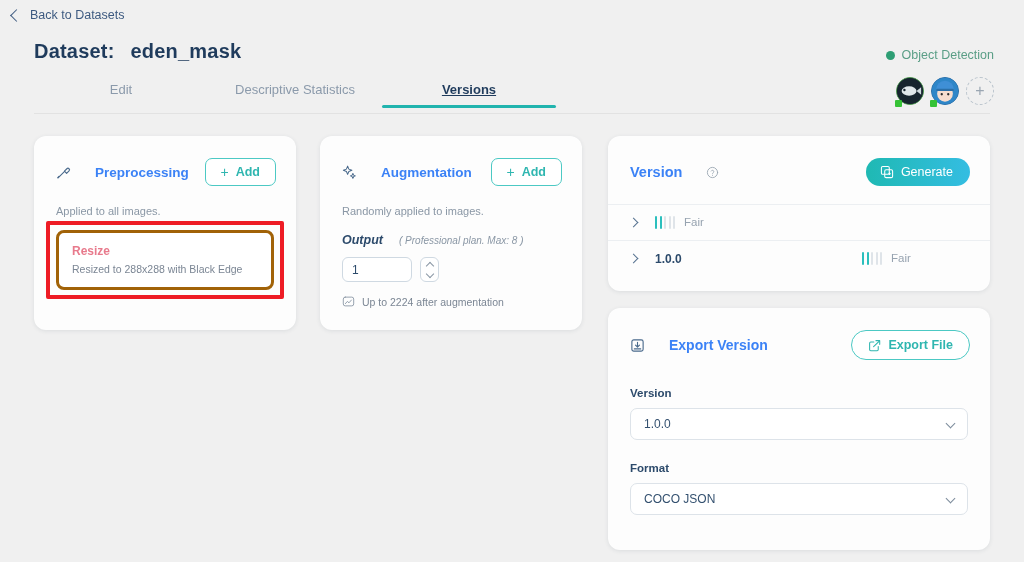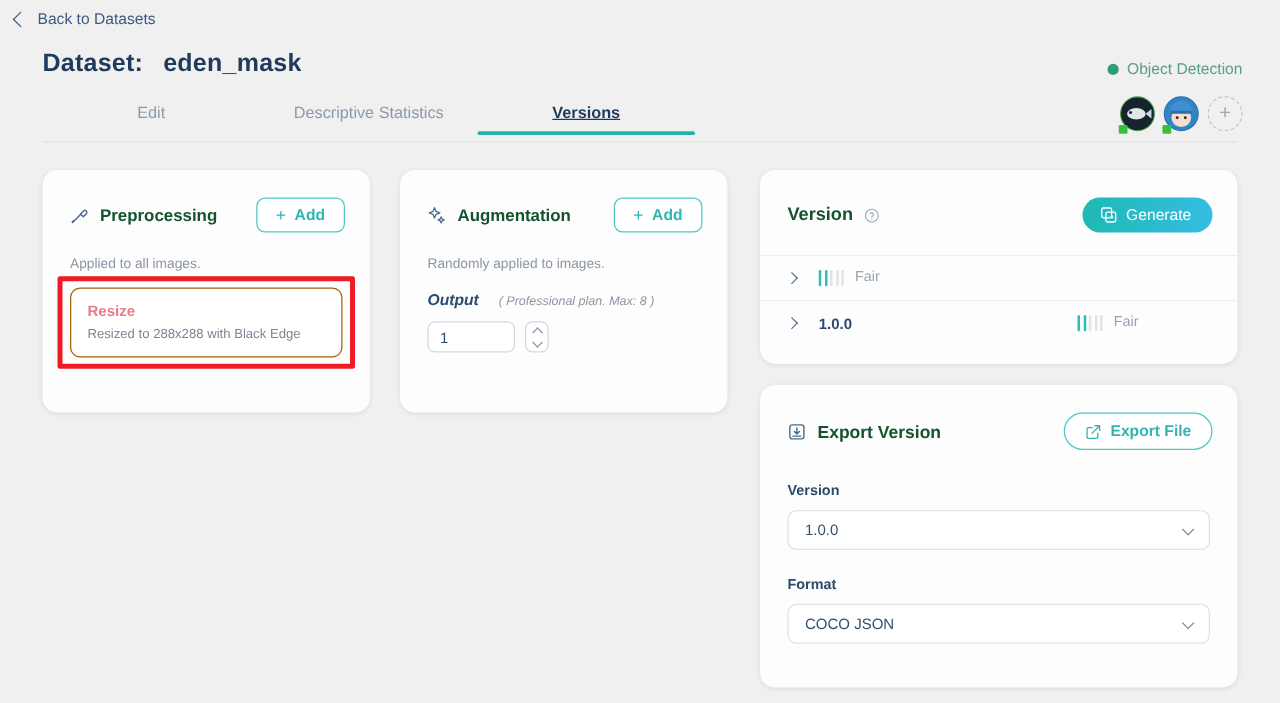--- a/index.html
+++ b/index.html
@@ -79,40 +79,40 @@
   }
   .card-pre { left: 34px;  top: 136px; width: 262px; height: 194px; }
   .card-aug { left: 320px; top: 136px; width: 262px; height: 194px; }
   .card-ver { left: 608px; top: 136px; width: 382px; height: 155px; }
   .card-exp { left: 608px; top: 308px; width: 382px; height: 242px; }
 
   .card-head {
     display: flex; align-items: center; justify-content: space-between;
     padding: 22px 20px 0 22px;
   }
-  .card-head-title { display: flex; align-items: center; gap: 9px;
-    font-size: 13.5px; font-weight: bold; color: #14532d; }
+  .card-head-title { display: flex; align-items: center; gap: 24px;
+    font-size: 13.5px; font-weight: bold; color: #3b82f6; }
   .hicon { width: 15px; height: 15px; display: block; color: #4a6a8c; }
 
   .btn-outline {
     display: inline-flex; align-items: center; justify-content: center; gap: 7px;
     border: 1.3px solid #4cc9c4; color: #2fb6b0; background: #fff;
     border-radius: 7px; font-size: 12.5px; font-weight: bold;
     padding: 6px 15px; cursor: pointer; white-space: nowrap;
   }
   .btn-outline .plus { font-size: 14px; font-weight: normal; line-height: 1; }
 
   .muted { font-size: 11px; color: #8a97a5; }
   .card-body { padding: 0 22px; }
 
   
   .applied-note { margin-top: 19px; }
   .pp-item-wrap { position: relative; margin-top: 13px; }
   .pp-item {
-    border: 1px solid #a16207; border-radius: 8px; padding: 11px 13px 12px 13px;
+    border: 3px solid #a16207; border-radius: 8px; padding: 11px 13px 12px 13px;
     background: #fff; cursor: pointer;
   }
   .pp-title { font-size: 12px; font-weight: bold; color: #e87a8c; margin-bottom: 5px; }
   .pp-sub { font-size: 10.5px; color: #7b8694; }
   .highlight-box {
     position: absolute; left: -10px; top: -9px; right: -10px; bottom: -9px;
     border: 4px solid #ee1c25; border-radius: 2px; pointer-events: none;
   }
 
   
@@ -279,20 +279,27 @@
         <span class="out-label">Output</span>
         <span class="out-plan">( Professional plan. Max: 8 )</span>
       </div>
       <div class="stepper-row">
         <input class="num-input" type="text" value="1" style="">
         <div class="spin">
           <i class="up"></i>
           <i class="down"></i>
         </div>
       </div>
+      <div class="aug-note">
+        <svg width="13" height="13" viewBox="0 0 16 16" fill="none" stroke="#8a97a5" stroke-width="1.1" stroke-linecap="round" stroke-linejoin="round">
+          <rect x="1.6" y="2.6" width="12.8" height="10.8" rx="2.4"></rect>
+          <path d="M4.2 10.6 L6.6 7.9 L8.6 9.6 L11.6 6.2"></path>
+        </svg>
+        <span>Up to 2224 after augmentation</span>
+      </div>
     </div>
   </div>
 
   <div class="card card-ver">
     <div class="card-head">
       <div class="card-head-title">
         <span style="font-size:14.5px;">Version</span>
         <svg width="13" height="13" viewBox="0 0 16 16" fill="none" stroke="#9aa6b2" stroke-width="1.1" stroke-linecap="round">
           <circle cx="8" cy="8" r="6.3"></circle>
           <path d="M6.4 6.2 A1.7 1.7 0 0 1 9.6 6.9 C9.6 8.2 8 8.3 8 9.5"></path>

